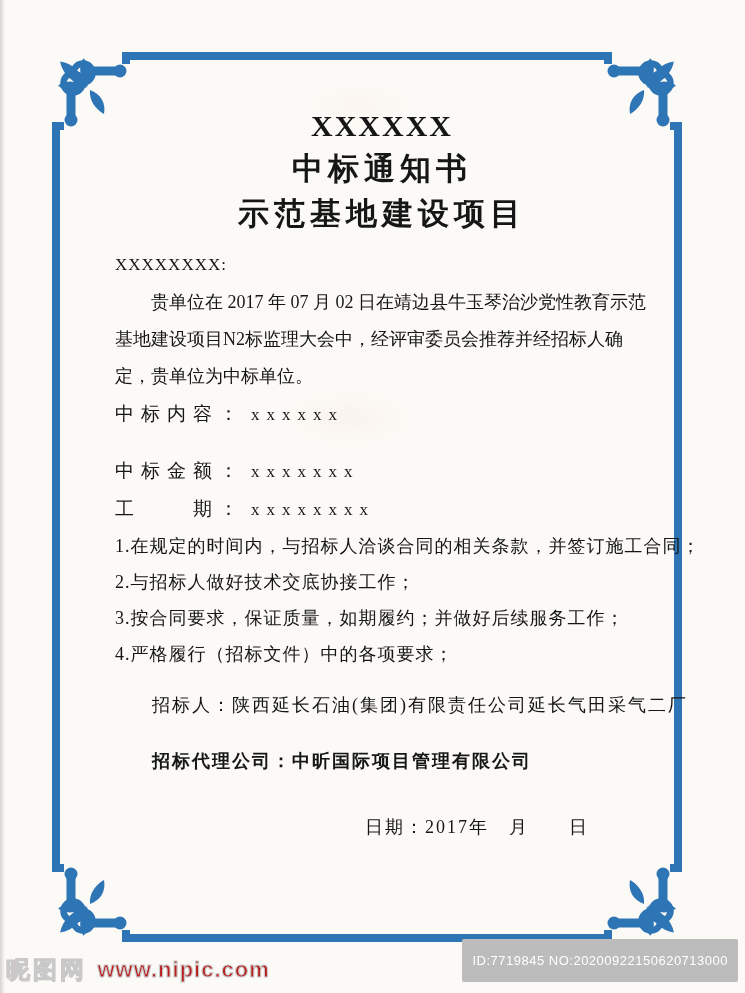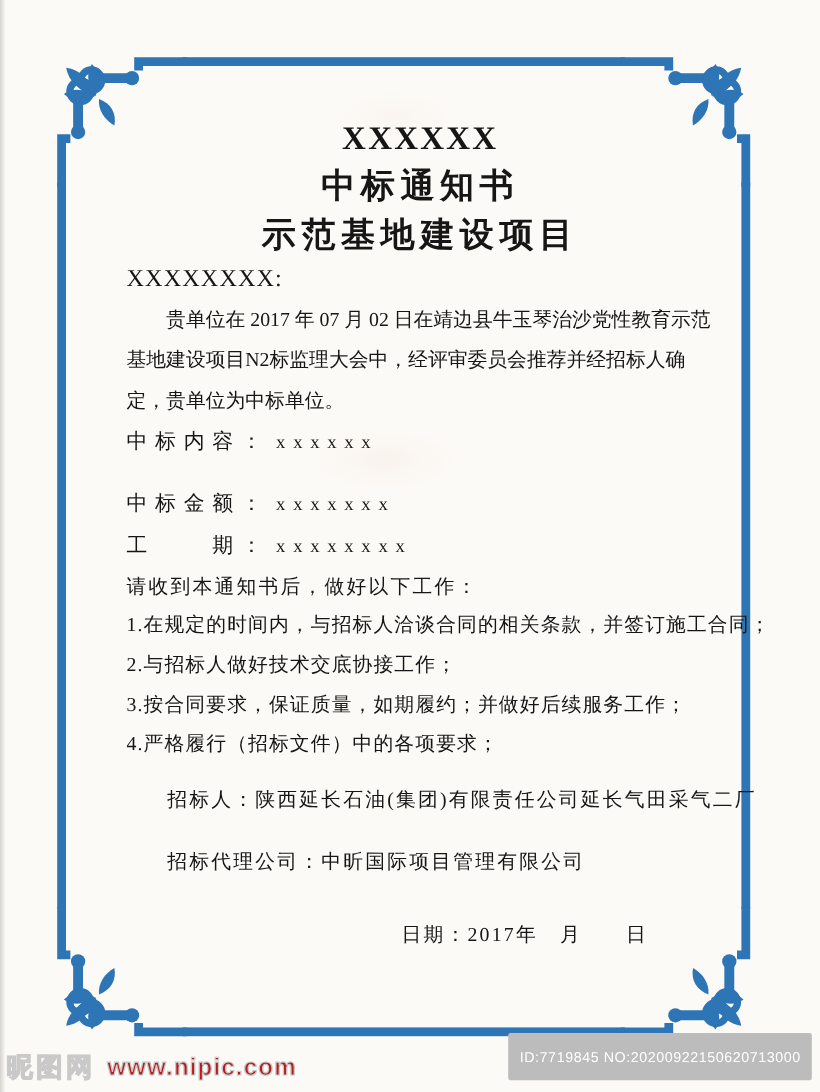--- a/index.html
+++ b/index.html
@@ -20,33 +20,33 @@
   .line-right{left:674px;top:166px;width:8px;height:660px;}
   .corner{position:absolute;width:130px;height:130px;color:#2e75b5;}
   .corner-tl{left:40px;top:40px;}
   .corner-tr{left:564px;top:40px;transform:scaleX(-1);}
   .corner-bl{left:40px;top:824px;transform:scaleY(-1);}
   .corner-br{left:564px;top:824px;transform:scale(-1,-1);}
   
   .content{position:absolute;left:115px;top:106px;width:534px;}
   .title-x{font-size:30px;font-weight:700;letter-spacing:2px;text-align:center;line-height:40px;white-space:nowrap;}
   .title-cn{font-size:31px;font-weight:700;letter-spacing:5px;text-align:center;line-height:45px;white-space:nowrap;}
-  .salutation{margin-top:4px;font-size:22px;letter-spacing:1px;line-height:26px;white-space:nowrap;}
+  .salutation{margin-top:16px;font-size:17px;letter-spacing:1px;line-height:26px;white-space:nowrap;}
   .para{margin-top:6px;}
   .para-line{font-size:18px;line-height:37px;white-space:nowrap;}
   .para-indent{padding-left:36px;}
   .field{line-height:38px;white-space:nowrap;}
   .field-gap{margin-top:18px;}
   .field-3{line-height:36px;}
   .field-label{font-size:19px;letter-spacing:7px;}
   .field-value{font-size:17px;letter-spacing:7px;margin-left:6px;}
   .intro{font-size:18px;line-height:34px;letter-spacing:2px;white-space:nowrap;}
   .item{font-size:18px;line-height:36px;letter-spacing:1px;white-space:nowrap;}
   .party{margin-top:18px;padding-left:37px;font-size:18px;line-height:30px;letter-spacing:2px;white-space:nowrap;}
-  .party-agency{margin-top:26px;}
+  .party-agency{margin-top:26px;font-weight:bold;}
   .date-line{margin-top:36px;padding-left:250px;font-size:18px;line-height:30px;letter-spacing:2px;white-space:nowrap;}
   
   .scan-edge{position:absolute;left:0;top:0;width:5px;height:100%;
     background:linear-gradient(90deg, rgba(110,110,110,.28), rgba(110,110,110,0));}
   .wm-left{position:absolute;left:6px;bottom:7px;
     font-family:"Liberation Sans","DejaVu Sans",sans-serif;font-weight:700;
     color:#b91c1c;-webkit-text-stroke:1.1px #c9c9c9;
     text-shadow:0 0 1px #d2d2d2;white-space:nowrap;}
   .wm-left .wm-site{font-size:24px;letter-spacing:3px;vertical-align:middle;}
   .wm-left .wm-url{font-size:22px;letter-spacing:1px;vertical-align:middle;margin-left:6px;}
@@ -112,21 +112,20 @@
   <div class="field">
     <span class="field-label">中标内容：</span><span class="field-value">xxxxxx</span>
   </div>
   <div class="field field-gap">
     <span class="field-label">中标金额：</span><span class="field-value">xxxxxxx</span>
   </div>
   <div class="field field-3">
     <span class="field-label">工　　期：</span><span class="field-value">xxxxxxxx</span>
   </div>
 
-  <div class="intro">请收到本通知书后，做好以下工作：</div>
   <div class="item">1.在规定的时间内，与招标人洽谈合同的相关条款，并签订施工合同；</div>
   <div class="item">2.与招标人做好技术交底协接工作；</div>
   <div class="item">3.按合同要求，保证质量，如期履约；并做好后续服务工作；</div>
   <div class="item">4.严格履行（招标文件）中的各项要求；</div>
 
   <div class="party">
     <span>招标人：</span><span>陕西延长石油(集团)有限责任公司延长气田采气二厂</span>
   </div>
   <div class="party party-agency">
     <span>招标代理公司：</span><span>中昕国际项目管理有限公司</span>

